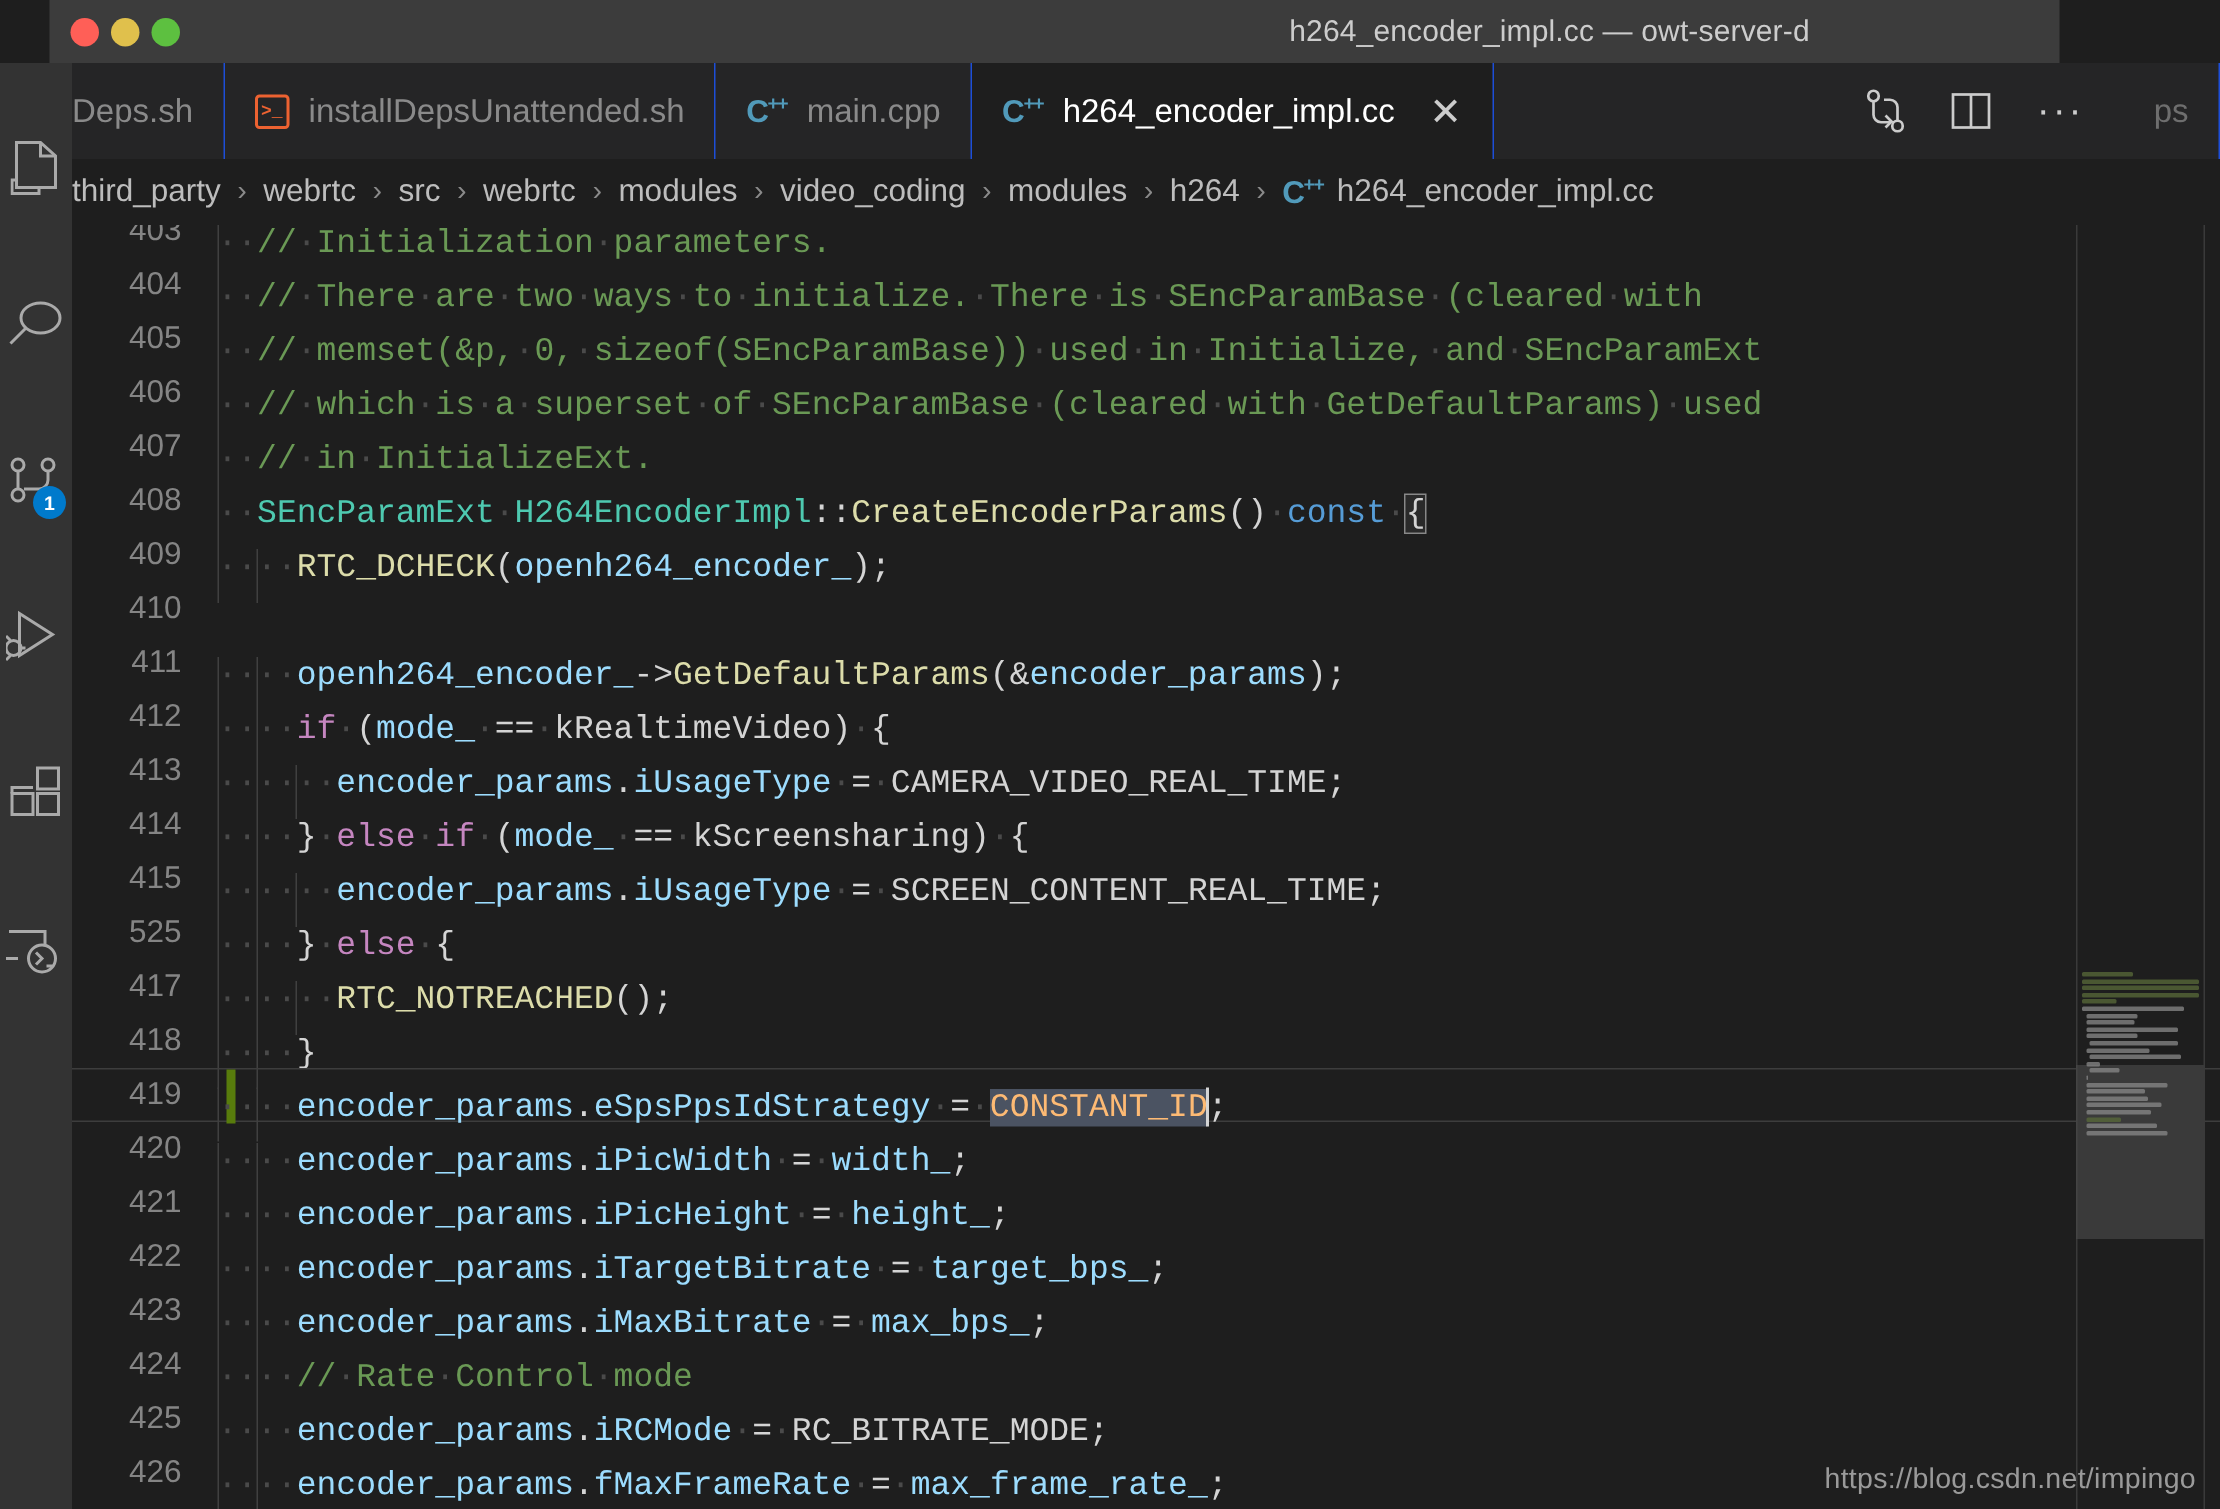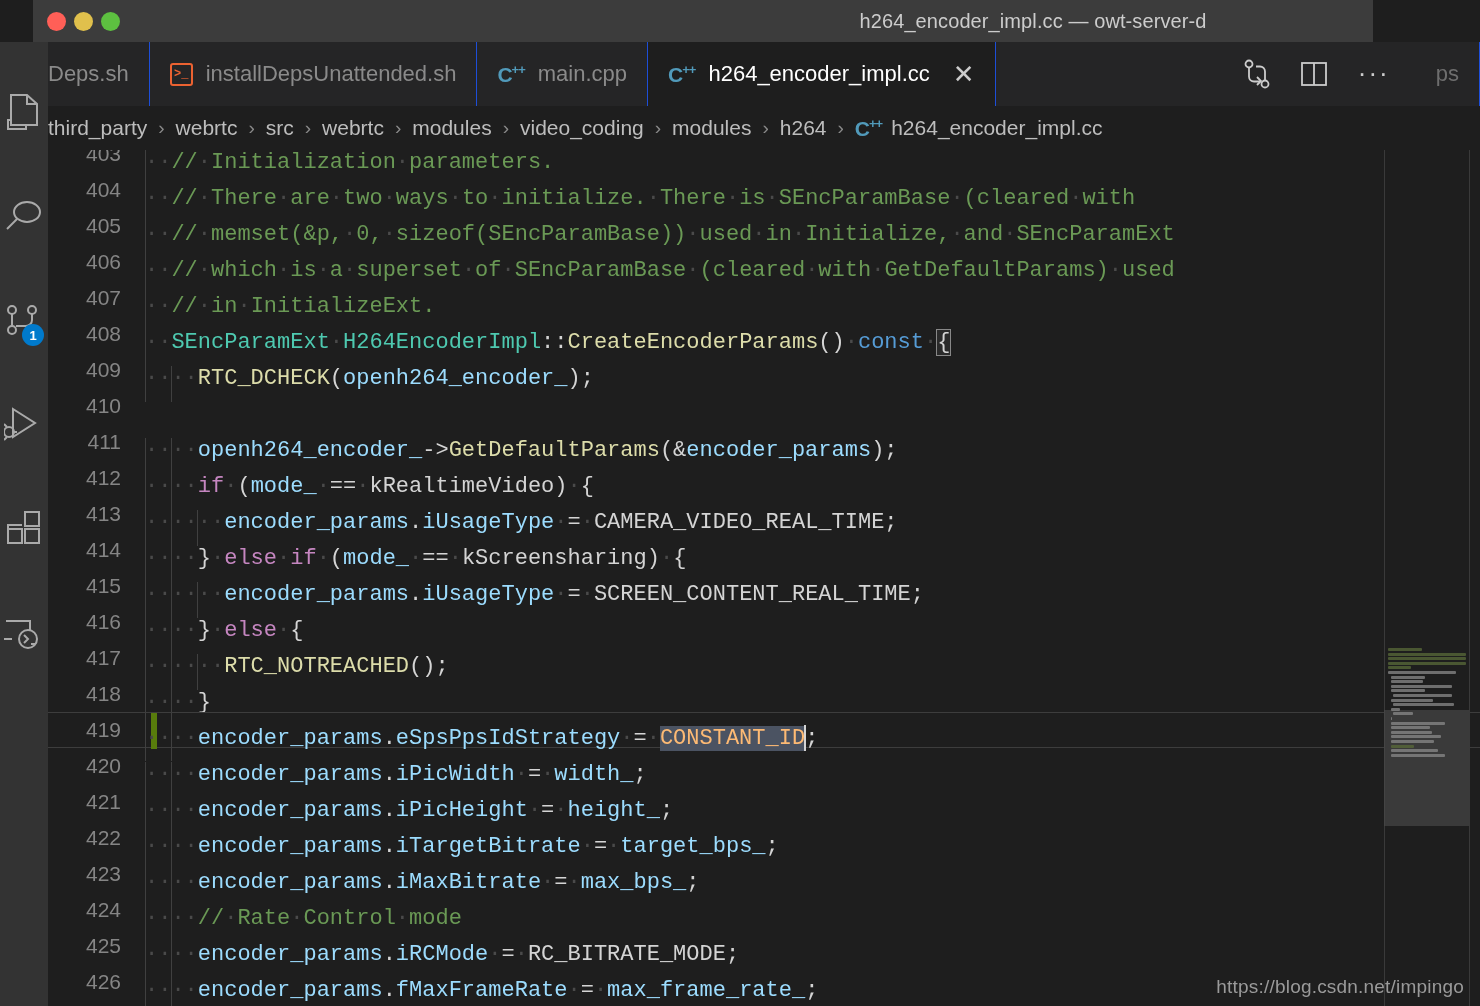--- a/index.html
+++ b/index.html
@@ -332,21 +332,21 @@
       <div class="line"><div class="ln">406</div><div class="code"><span class="indent" style="left: 0px;"></span><span><span class="ws">··</span><span class="c-comment">//<span class="ws">·</span>which<span class="ws">·</span>is<span class="ws">·</span>a<span class="ws">·</span>superset<span class="ws">·</span>of<span class="ws">·</span>SEncParamBase<span class="ws">·</span>(cleared<span class="ws">·</span>with<span class="ws">·</span>GetDefaultParams)<span class="ws">·</span>used</span></span></div></div>
       <div class="line"><div class="ln">407</div><div class="code"><span class="indent" style="left: 0px;"></span><span><span class="ws">··</span><span class="c-comment">//<span class="ws">·</span>in<span class="ws">·</span>InitializeExt.</span></span></div></div>
       <div class="line"><div class="ln">408</div><div class="code"><span class="indent" style="left: 0px;"></span><span><span class="ws">··</span><span class="c-type">SEncParamExt</span><span class="ws">·</span><span class="c-type">H264EncoderImpl</span><span class="c-punct">::</span><span class="c-func">CreateEncoderParams</span><span class="c-punct">(</span><span class="c-punct">)</span><span class="ws">·</span><span class="c-kw">const</span><span class="ws">·</span><span class="c-punct bracket-box">{</span></span></div></div>
       <div class="line"><div class="ln">409</div><div class="code"><span class="indent" style="left: 0px;"></span><span class="indent" style="left: 26px;"></span><span><span class="ws">····</span><span class="c-func">RTC_DCHECK</span><span class="c-punct">(</span><span class="c-var">openh264_encoder_</span><span class="c-punct">)</span><span class="c-punct">;</span></span></div></div>
       <div class="line"><div class="ln">410</div></div>
       <div class="line"><div class="ln">411</div><div class="code"><span class="indent" style="left: 0px;"></span><span class="indent" style="left: 26px;"></span><span><span class="ws">····</span><span class="c-var">openh264_encoder_</span><span class="c-punct">-&gt;</span><span class="c-func">GetDefaultParams</span><span class="c-punct">(</span><span class="c-punct">&amp;</span><span class="c-var">encoder_params</span><span class="c-punct">)</span><span class="c-punct">;</span></span></div></div>
       <div class="line"><div class="ln">412</div><div class="code"><span class="indent" style="left: 0px;"></span><span class="indent" style="left: 26px;"></span><span><span class="ws">····</span><span class="c-ctrl">if</span><span class="ws">·</span><span class="c-punct">(</span><span class="c-var">mode_</span><span class="ws">·</span><span class="c-punct">==</span><span class="ws">·</span><span class="c-plain">kRealtimeVideo</span><span class="c-punct">)</span><span class="ws">·</span><span class="c-punct">{</span></span></div></div>
       <div class="line"><div class="ln">413</div><div class="code"><span class="indent" style="left: 0px;"></span><span class="indent" style="left: 26px;"></span><span class="indent" style="left: 52px;"></span><span><span class="ws">······</span><span class="c-var">encoder_params</span><span class="c-punct">.</span><span class="c-var">iUsageType</span><span class="ws">·</span><span class="c-punct">=</span><span class="ws">·</span><span class="c-plain">CAMERA_VIDEO_REAL_TIME</span><span class="c-punct">;</span></span></div></div>
       <div class="line"><div class="ln">414</div><div class="code"><span class="indent" style="left: 0px;"></span><span class="indent" style="left: 26px;"></span><span><span class="ws">····</span><span class="c-punct">}</span><span class="ws">·</span><span class="c-ctrl">else</span><span class="ws">·</span><span class="c-ctrl">if</span><span class="ws">·</span><span class="c-punct">(</span><span class="c-var">mode_</span><span class="ws">·</span><span class="c-punct">==</span><span class="ws">·</span><span class="c-plain">kScreensharing</span><span class="c-punct">)</span><span class="ws">·</span><span class="c-punct">{</span></span></div></div>
       <div class="line"><div class="ln">415</div><div class="code"><span class="indent" style="left: 0px;"></span><span class="indent" style="left: 26px;"></span><span class="indent" style="left: 52px;"></span><span><span class="ws">······</span><span class="c-var">encoder_params</span><span class="c-punct">.</span><span class="c-var">iUsageType</span><span class="ws">·</span><span class="c-punct">=</span><span class="ws">·</span><span class="c-plain">SCREEN_CONTENT_REAL_TIME</span><span class="c-punct">;</span></span></div></div>
-      <div class="line"><div class="ln">416</div><div class="code"><span class="indent" style="left: 0px;"></span><span class="indent" style="left: 26px;"></span><span><span class="ws">····</span><span class="c-punct">}</span><span class="ws">·</span><span class="c-ctrl">else</span><span class="ws">·</span><span class="c-punct">{</span></span></div></div>
+      <div class="line"><div class="ln">525</div><div class="code"><span class="indent" style="left: 0px;"></span><span class="indent" style="left: 26px;"></span><span><span class="ws">····</span><span class="c-punct">}</span><span class="ws">·</span><span class="c-ctrl">else</span><span class="ws">·</span><span class="c-punct">{</span></span></div></div>
       <div class="line"><div class="ln">417</div><div class="code"><span class="indent" style="left: 0px;"></span><span class="indent" style="left: 26px;"></span><span class="indent" style="left: 52px;"></span><span><span class="ws">······</span><span class="c-func">RTC_NOTREACHED</span><span class="c-punct">(</span><span class="c-punct">)</span><span class="c-punct">;</span></span></div></div>
       <div class="line"><div class="ln">418</div><div class="code"><span class="indent" style="left: 0px;"></span><span class="indent" style="left: 26px;"></span><span><span class="ws">····</span><span class="c-punct">}</span></span></div></div>
       <div class="line current"><div class="ln">419</div><div class="gutter-git"></div><div class="code"><span class="indent" style="left: 0px;"></span><span class="indent" style="left: 26px;"></span><span><span class="ws">····</span><span class="c-var">encoder_params</span><span class="c-punct">.</span><span class="c-var">eSpsPpsIdStrategy</span><span class="ws">·</span><span class="c-punct">=</span><span class="ws">·</span><span class="sel">CONSTANT_ID</span><span class="caret"></span><span class="c-punct">;</span></span></div></div>
       <div class="line"><div class="ln">420</div><div class="code"><span class="indent" style="left: 0px;"></span><span class="indent" style="left: 26px;"></span><span><span class="ws">····</span><span class="c-var">encoder_params</span><span class="c-punct">.</span><span class="c-var">iPicWidth</span><span class="ws">·</span><span class="c-punct">=</span><span class="ws">·</span><span class="c-var">width_</span><span class="c-punct">;</span></span></div></div>
       <div class="line"><div class="ln">421</div><div class="code"><span class="indent" style="left: 0px;"></span><span class="indent" style="left: 26px;"></span><span><span class="ws">····</span><span class="c-var">encoder_params</span><span class="c-punct">.</span><span class="c-var">iPicHeight</span><span class="ws">·</span><span class="c-punct">=</span><span class="ws">·</span><span class="c-var">height_</span><span class="c-punct">;</span></span></div></div>
       <div class="line"><div class="ln">422</div><div class="code"><span class="indent" style="left: 0px;"></span><span class="indent" style="left: 26px;"></span><span><span class="ws">····</span><span class="c-var">encoder_params</span><span class="c-punct">.</span><span class="c-var">iTargetBitrate</span><span class="ws">·</span><span class="c-punct">=</span><span class="ws">·</span><span class="c-var">target_bps_</span><span class="c-punct">;</span></span></div></div>
       <div class="line"><div class="ln">423</div><div class="code"><span class="indent" style="left: 0px;"></span><span class="indent" style="left: 26px;"></span><span><span class="ws">····</span><span class="c-var">encoder_params</span><span class="c-punct">.</span><span class="c-var">iMaxBitrate</span><span class="ws">·</span><span class="c-punct">=</span><span class="ws">·</span><span class="c-var">max_bps_</span><span class="c-punct">;</span></span></div></div>
       <div class="line"><div class="ln">424</div><div class="code"><span class="indent" style="left: 0px;"></span><span class="indent" style="left: 26px;"></span><span><span class="ws">····</span><span class="c-comment">//<span class="ws">·</span>Rate<span class="ws">·</span>Control<span class="ws">·</span>mode</span></span></div></div>
       <div class="line"><div class="ln">425</div><div class="code"><span class="indent" style="left: 0px;"></span><span class="indent" style="left: 26px;"></span><span><span class="ws">····</span><span class="c-var">encoder_params</span><span class="c-punct">.</span><span class="c-var">iRCMode</span><span class="ws">·</span><span class="c-punct">=</span><span class="ws">·</span><span class="c-plain">RC_BITRATE_MODE</span><span class="c-punct">;</span></span></div></div>
       <div class="line"><div class="ln">426</div><div class="code"><span class="indent" style="left: 0px;"></span><span class="indent" style="left: 26px;"></span><span><span class="ws">····</span><span class="c-var">encoder_params</span><span class="c-punct">.</span><span class="c-var">fMaxFrameRate</span><span class="ws">·</span><span class="c-punct">=</span><span class="ws">·</span><span class="c-var">max_frame_rate_</span><span class="c-punct">;</span></span></div></div>

